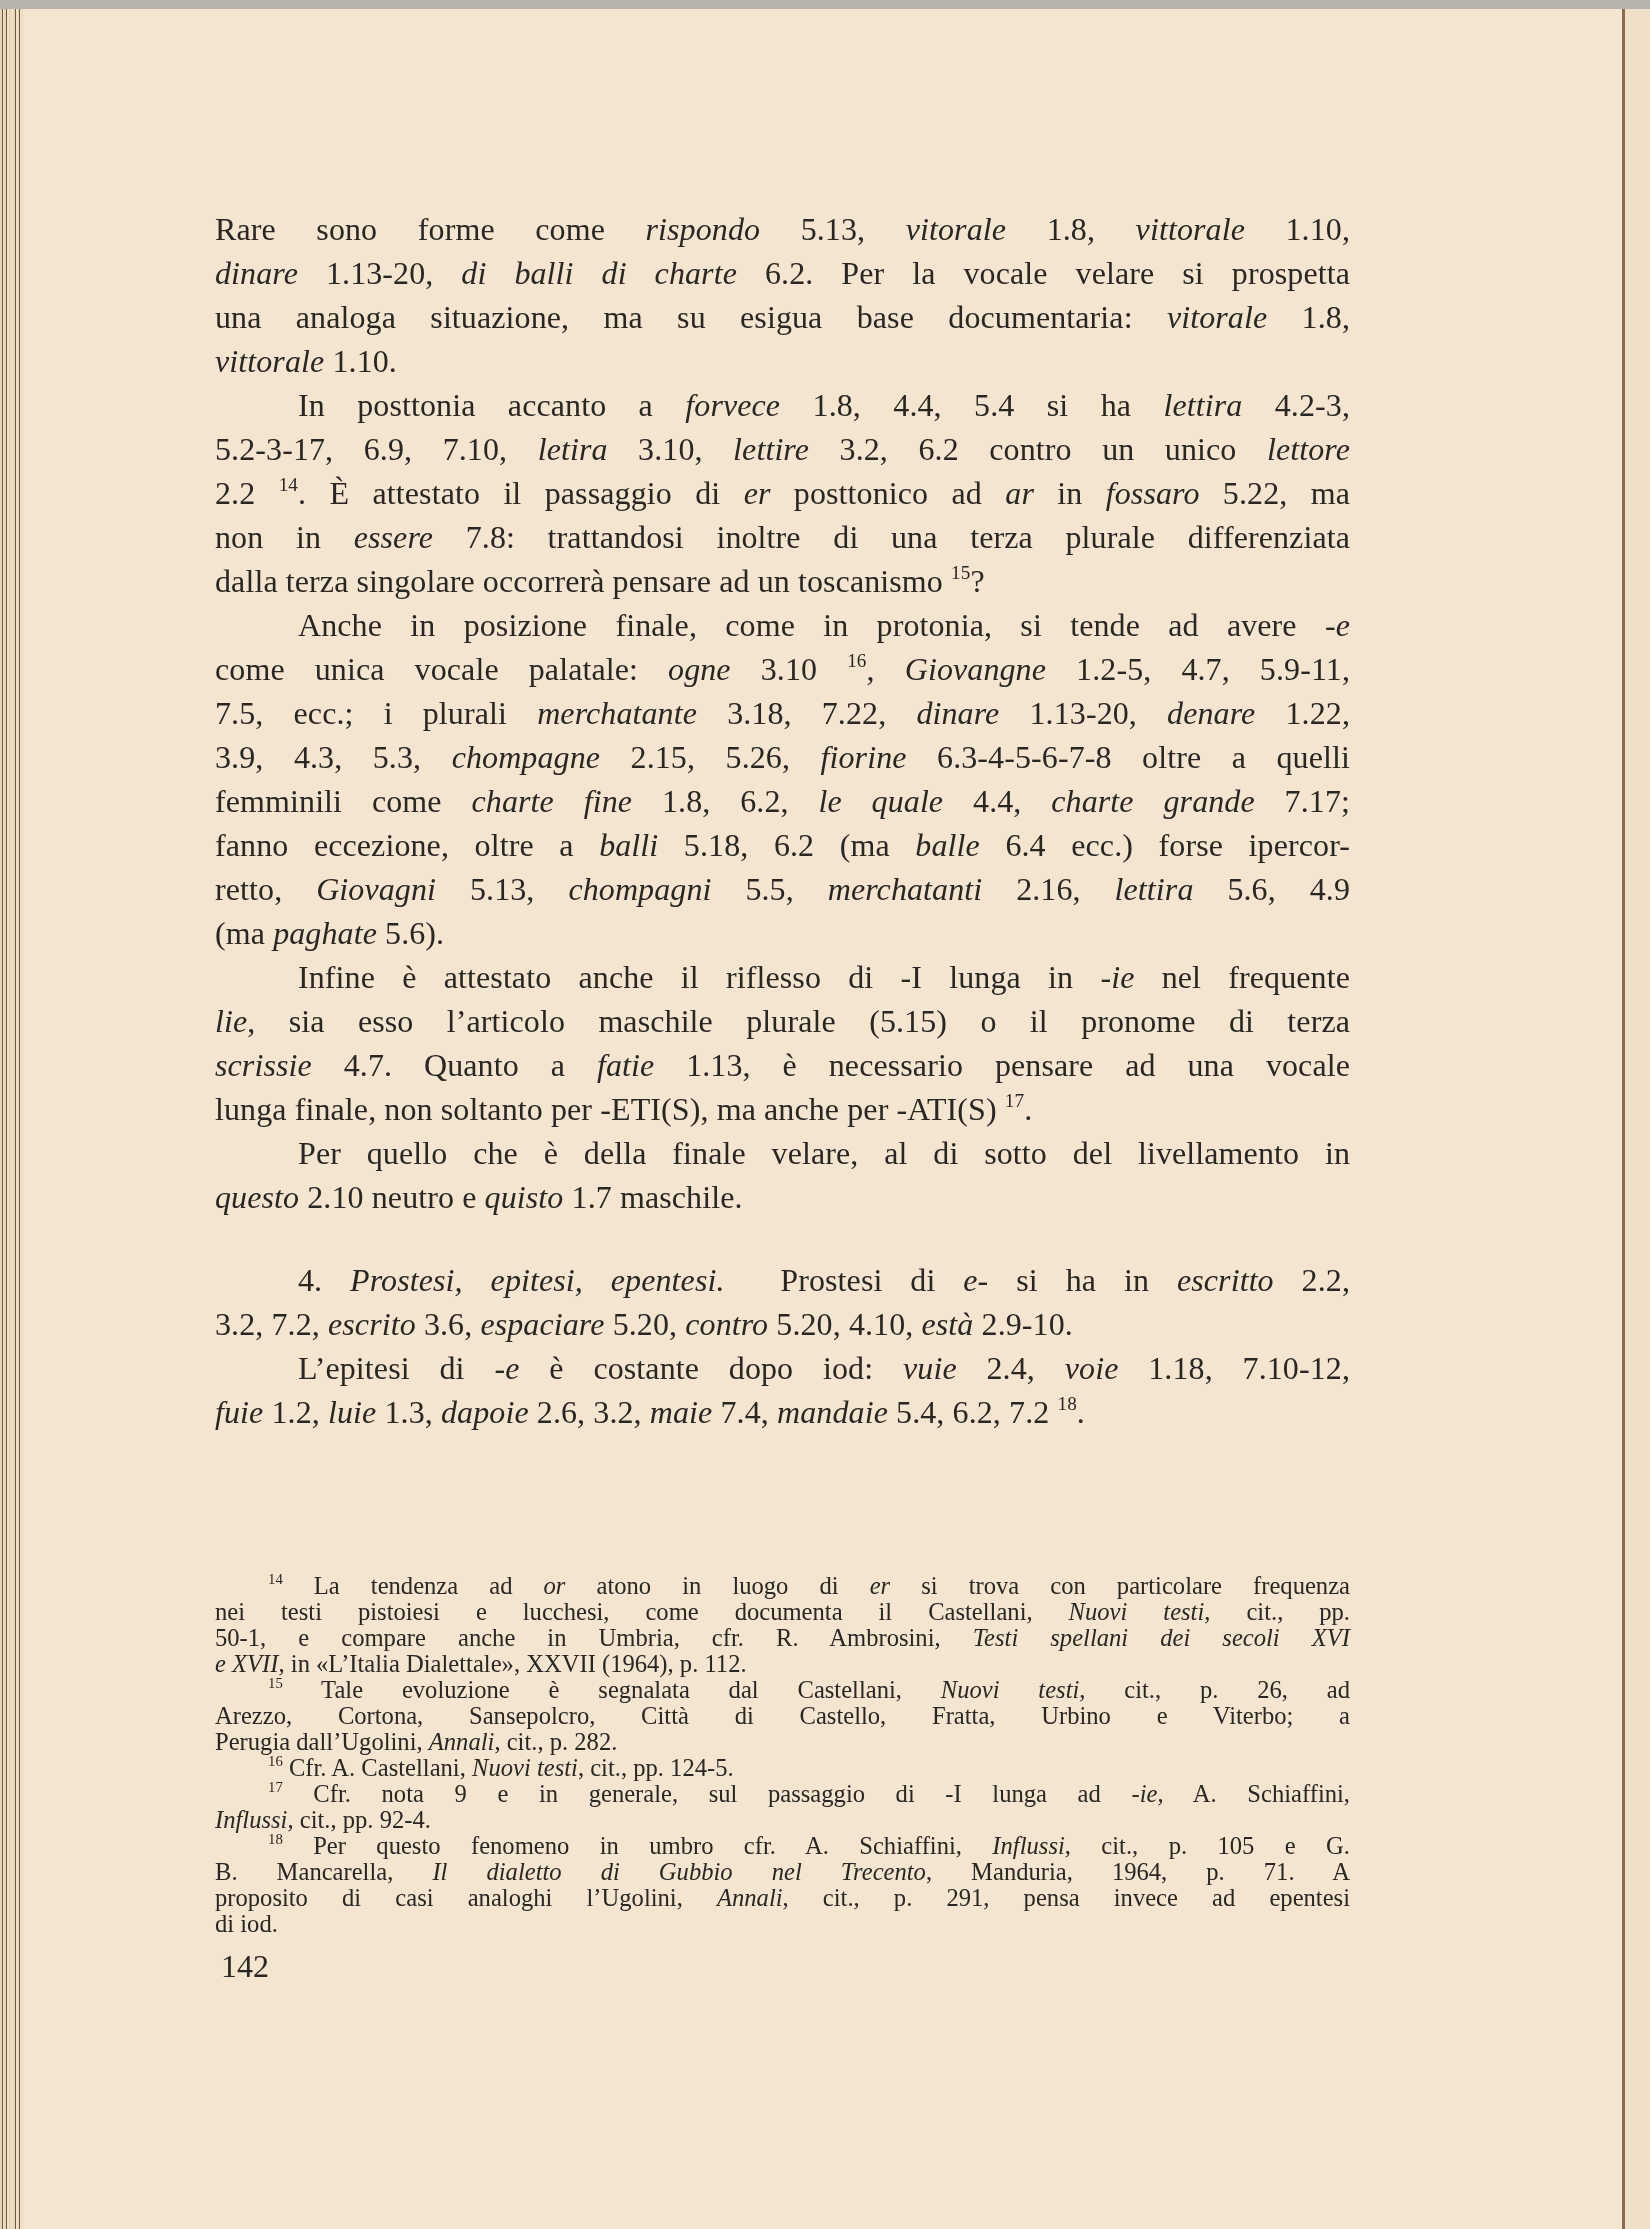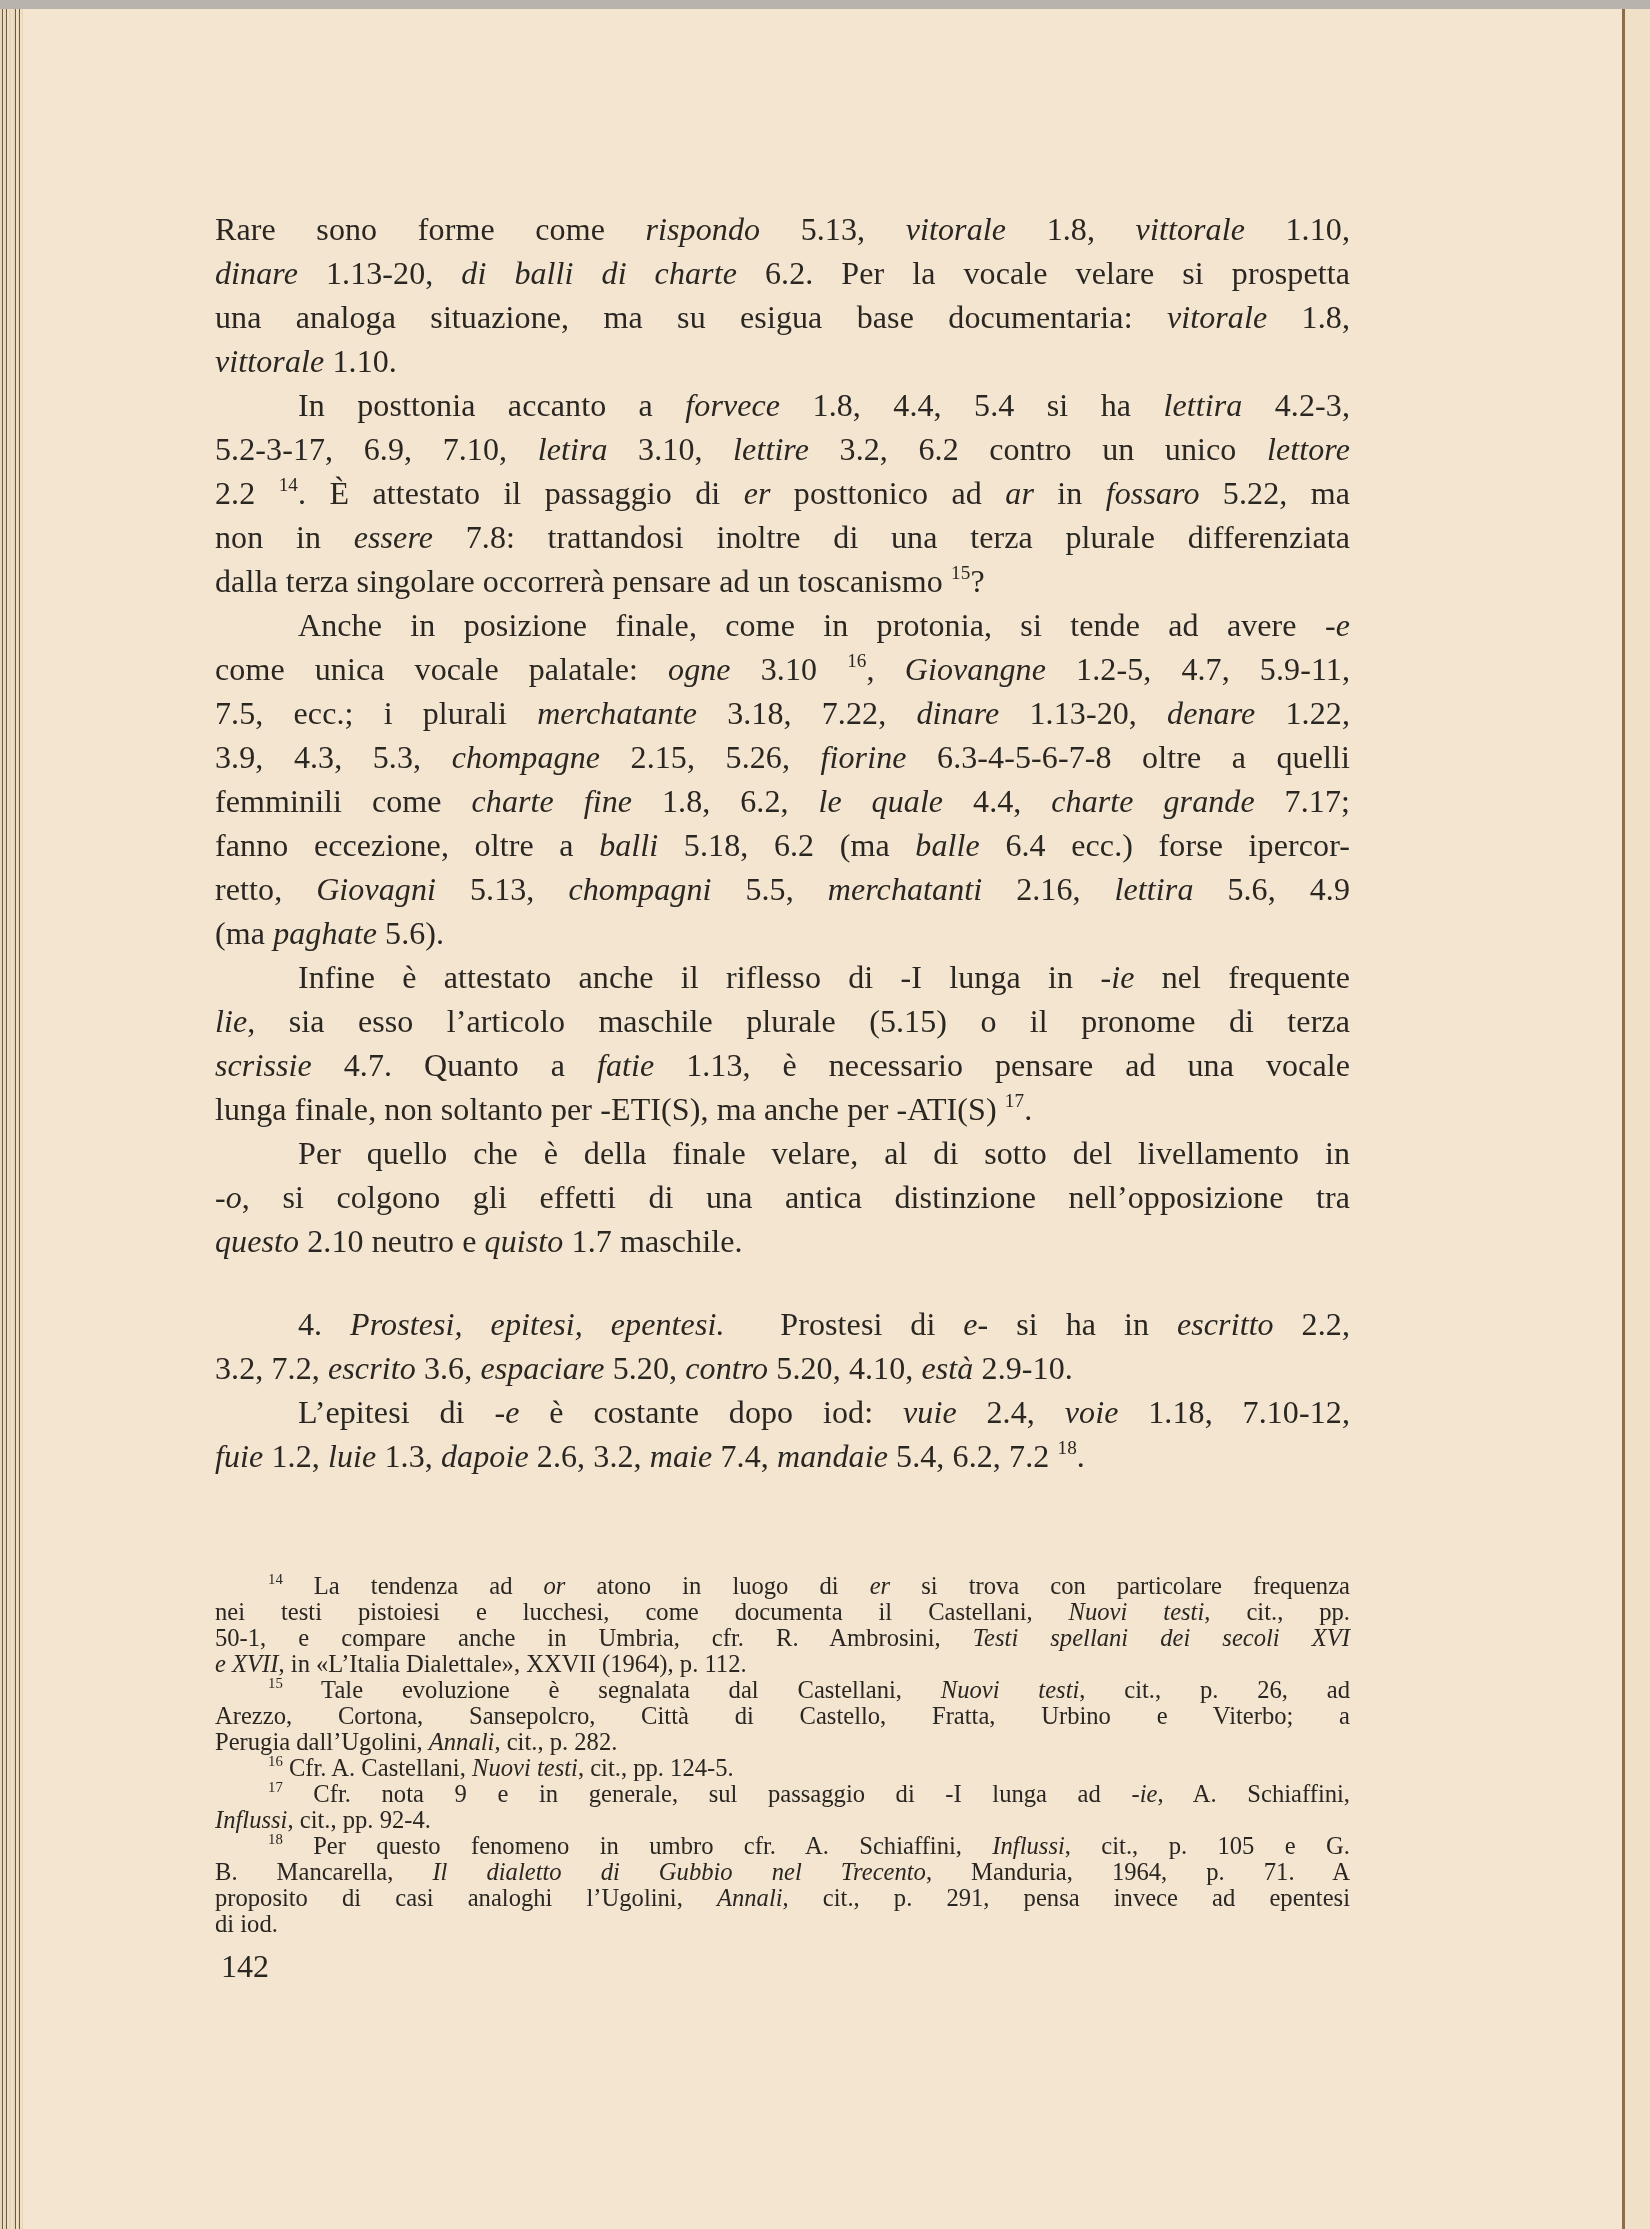--- a/index.html
+++ b/index.html
@@ -67,21 +67,20 @@
       <div class="line last">(ma <i>paghate</i> 5.6).</div>
     </div>
     <div>
       <div class="line indent">Infine è attestato anche il riflesso di -I lunga in <i>-ie</i> nel frequente</div>
       <div class="line"><i>lie</i>, sia esso l’articolo maschile plurale (5.15) o il pronome di terza</div>
       <div class="line"><i>scrissie</i> 4.7. Quanto a <i>fatie</i> 1.13, è necessario pensare ad una vocale</div>
       <div class="line last">lunga finale, non soltanto per -ETI(S), ma anche per -ATI(S) <sup>17</sup>.</div>
     </div>
     <div>
       <div class="line indent">Per quello che è della finale velare, al di sotto del livellamento in</div>
-      <div class="line"><i>-o</i>, si colgono gli effetti di una antica distinzione nell’opposizione tra</div>
       <div class="line last"><i>questo</i> 2.10 neutro e <i>quisto</i> 1.7 maschile.</div>
     </div>
     <div class="gap"></div>
     <div>
       <div class="line indent">4. <i>Prostesi, epitesi, epentesi.</i>&nbsp; Prostesi di <i>e-</i> si ha in <i>escritto</i> 2.2,</div>
       <div class="line last">3.2, 7.2, <i>escrito</i> 3.6, <i>espaciare</i> 5.20, <i>contro</i> 5.20, 4.10, <i>està</i> 2.9-10.</div>
     </div>
     <div>
       <div class="line indent">L’epitesi di <i>-e</i> è costante dopo iod: <i>vuie</i> 2.4, <i>voie</i> 1.18, 7.10-12,</div>
       <div class="line last"><i>fuie</i> 1.2, <i>luie</i> 1.3, <i>dapoie</i> 2.6, 3.2, <i>maie</i> 7.4, <i>mandaie</i> 5.4, 6.2, 7.2 <sup>18</sup>.</div>

